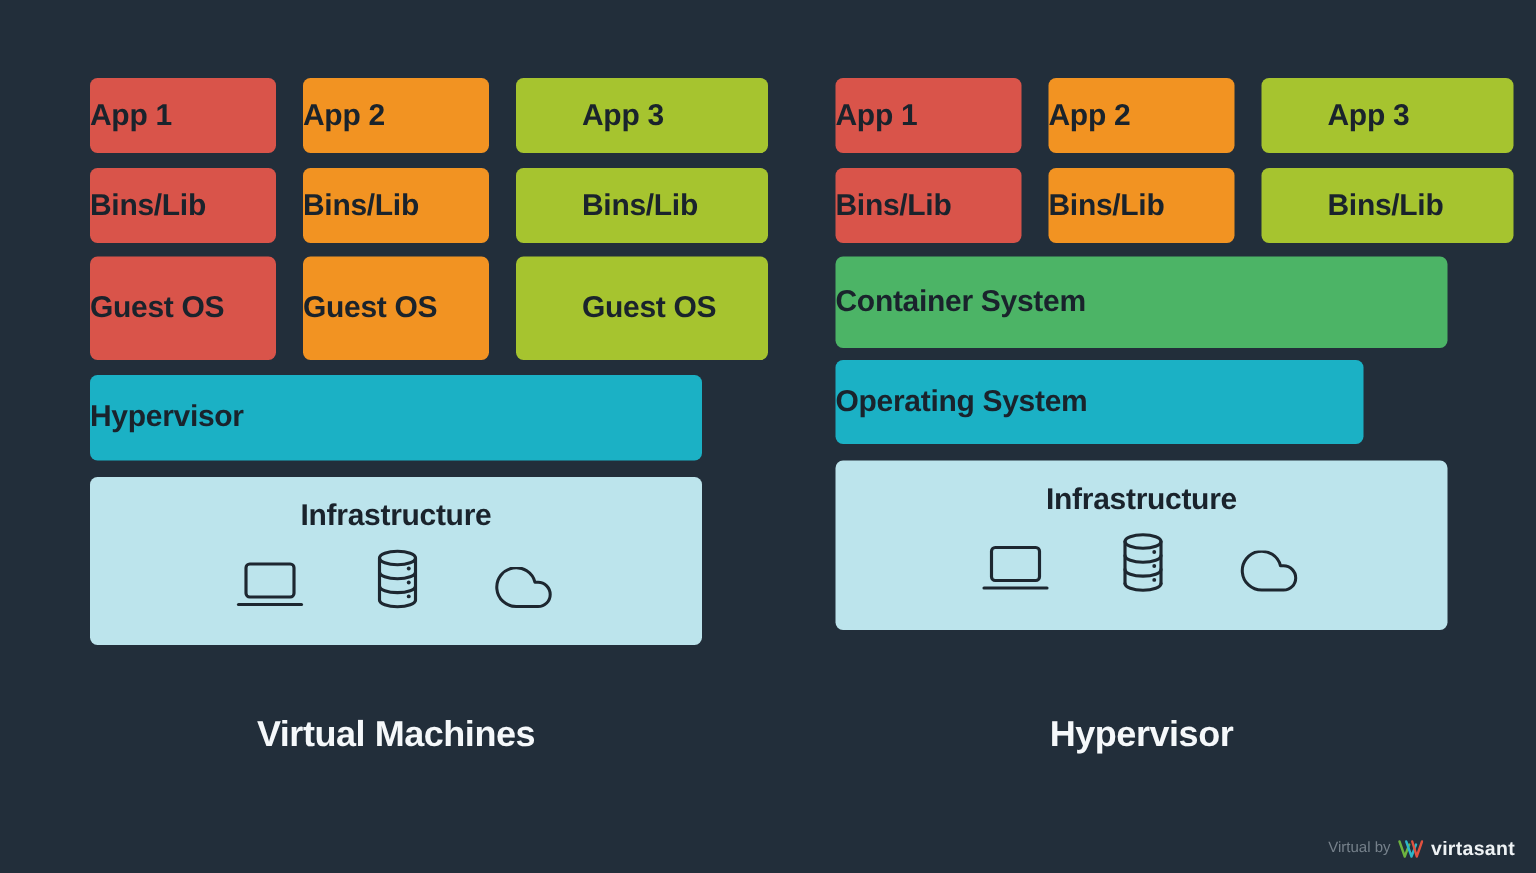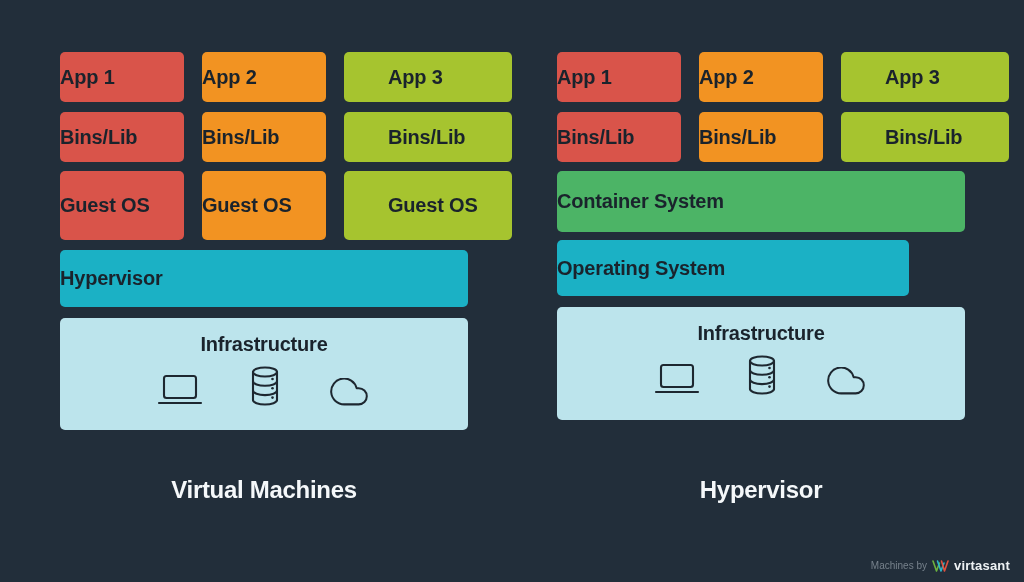--- a/index.html
+++ b/index.html
@@ -147,20 +147,20 @@
     </svg>
     <svg width="44" height="28" viewBox="0 3.7 24 17.3">
       <path d="M18 10h-1.26A8 8 0 1 0 9 20h9a5 5 0 0 0 0-10z" fill="none" stroke="#1d2730" stroke-width="1.25" stroke-linecap="round" stroke-linejoin="round"></path>
     </svg>
   </div>
 </div>
 
 <div class="col-title" style="left:557px;top:476px;width:408px">Hypervisor</div>
 
 <div class="footer">
-  <span class="by">Machines by</span>
+  <span class="by">Virtual by</span>
   <svg width="17" height="14" viewBox="0 0 17 14">
     <polyline points="1,2 4.5,12 7.5,4" fill="none" stroke="#6db33f" stroke-width="1.6" stroke-linecap="round" stroke-linejoin="round"></polyline>
     <polyline points="5.5,2 9,12 12,4" fill="none" stroke="#2bb6c9" stroke-width="1.6" stroke-linecap="round" stroke-linejoin="round"></polyline>
     <polyline points="9.5,2 12.5,12 16,2" fill="none" stroke="#e0513f" stroke-width="1.6" stroke-linecap="round" stroke-linejoin="round"></polyline>
   </svg>
   <span class="brand">virtasant</span>
 </div>
 
 </body></html>

